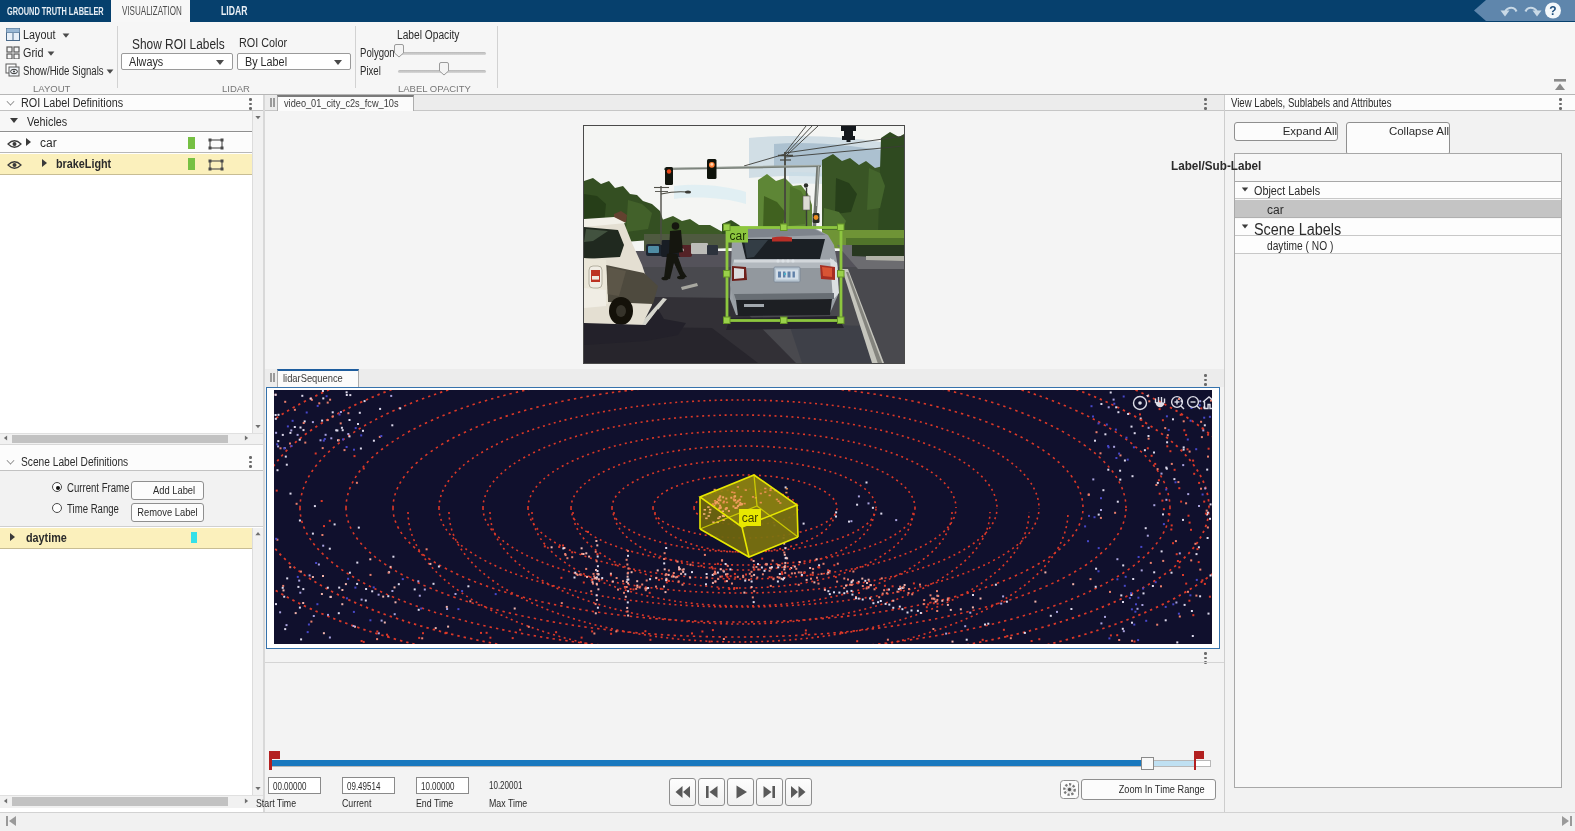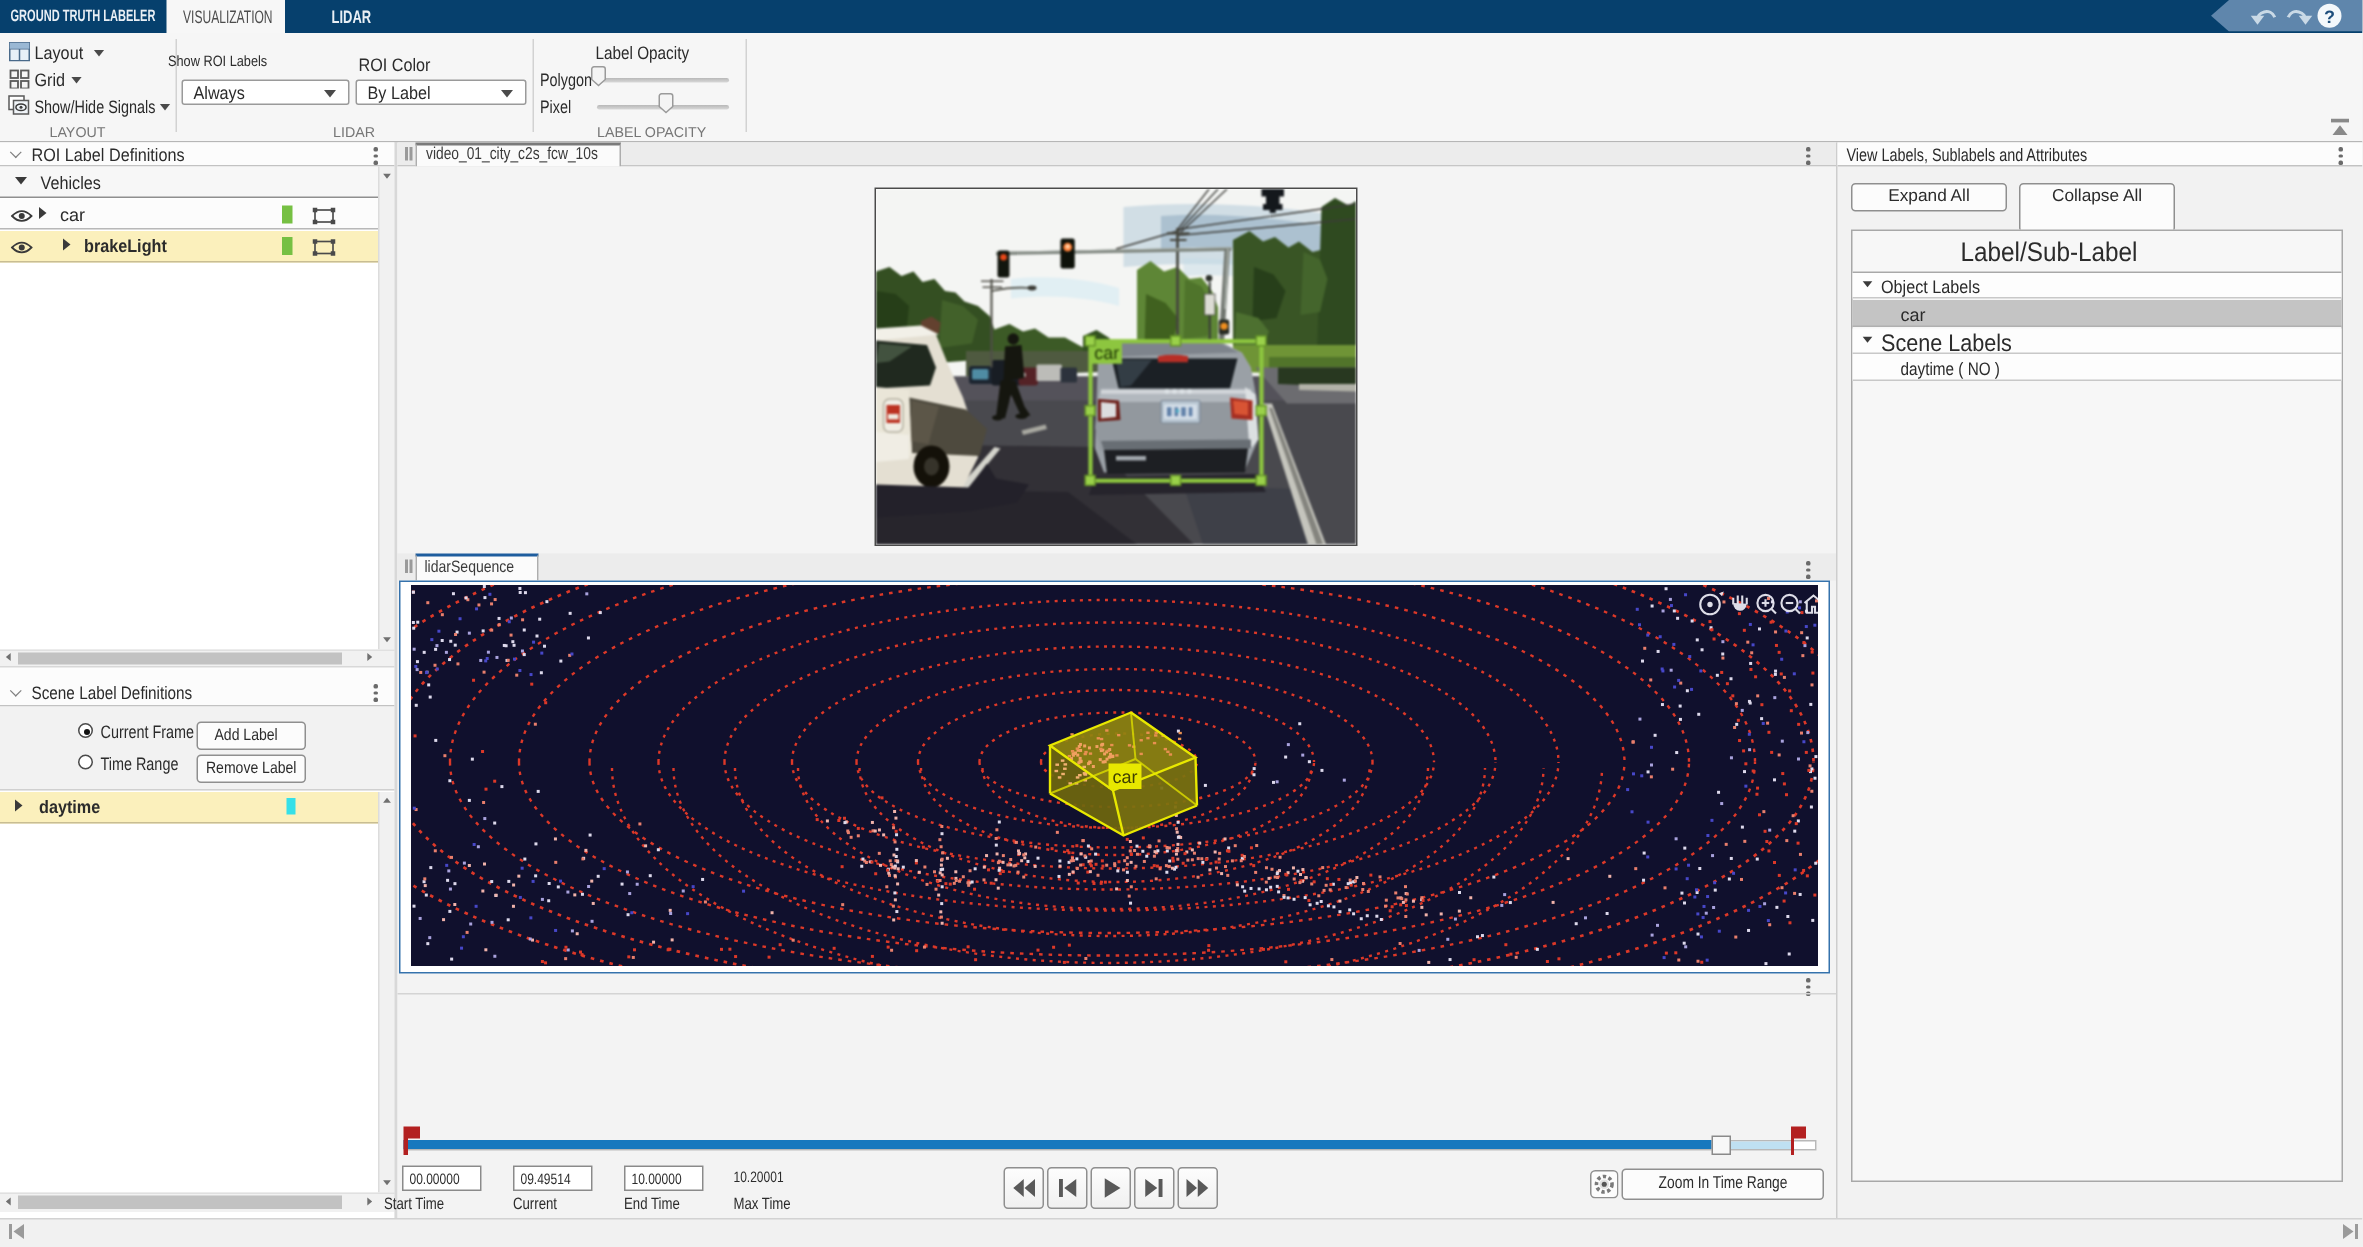--- a/index.html
+++ b/index.html
@@ -4,21 +4,21 @@
 * { margin:0; padding:0; box-sizing:border-box; }
 html,body { width:1575px; height:831px; overflow:hidden; }
 body { font-family:"Liberation Sans", sans-serif; background:#f0f0f0; position:relative; font-size:12px; color:#2b2b2b; }
 .abs { position:absolute; }
 .dots { position:absolute; width:3px; color:#606060; font-size:10px; line-height:3.5px; letter-spacing:0; }
 .dots b { display:block; width:2.5px; height:2.5px; background:#6a6a6a; border-radius:50%; margin-bottom:2px; }
 .hdr { background:#fcfcfc; border-bottom:1px solid #c2c2c2; font-size:12px; color:#3a3a3a; }
 .chev { position:absolute; width:7px; height:7px; border-right:1.6px solid #707070; border-bottom:1.6px solid #707070; transform:rotate(45deg); }
 .tri-r { width:0; height:0; border-top:4px solid transparent; border-bottom:4px solid transparent; border-left:5.5px solid #3a3a3a; position:absolute; }
 .tri-d { width:0; height:0; border-left:4px solid transparent; border-right:4px solid transparent; border-top:5.5px solid #3a3a3a; position:absolute; }
-.btn { position:absolute; background:#fcfcfc; border:1px solid #8f8f8f; border-radius:3px; text-align:center; font-size:12px; color:#2b2b2b; }
+.btn { position:absolute; background:#fcfcfc; border:1px solid #8f8f8f; border-radius:3px; text-align:right; font-size:12px; color:#2b2b2b; }
 .combo { position:absolute; background:#fff; border:1px solid #9a9a9a; border-radius:2px; font-size:12px; color:#2b2b2b; }
 .combo .car { position:absolute; right:8px; top:6px; width:0; height:0; border-left:4.5px solid transparent; border-right:4.5px solid transparent; border-top:5.5px solid #4a4a4a; }
 .seclbl { position:absolute; font-size:9.5px; color:#767676; }
 .c7 { display:inline-block; transform:scaleX(0.72); transform-origin:0 50%; white-space:nowrap; }
 .c8 { display:inline-block; transform:scaleX(0.8); transform-origin:0 50%; white-space:nowrap; }
 .c85 { display:inline-block; transform:scaleX(0.85); transform-origin:0 50%; white-space:nowrap; }
 .c9 { display:inline-block; transform:scaleX(0.9); transform-origin:0 50%; white-space:nowrap; }
 </style></head>
 <body>
 
@@ -67,21 +67,21 @@
 <svg class="abs" style="left:5px;top:63px" width="16" height="14">
     <rect x="1" y="1" width="10" height="9" fill="#fff" stroke="#5a5a5a"></rect>
     <rect x="4" y="4" width="10" height="9" fill="#f0f4f8" stroke="#5a5a5a"></rect>
     <ellipse cx="9" cy="8.5" rx="3.4" ry="2.2" fill="none" stroke="#3a3a3a"></ellipse>
     <circle cx="9" cy="8.5" r="1" fill="#3a3a3a"></circle>
   </svg>
 <div class="abs" style="left:23px;top:64px;font-size:12px"><span class="c8">Show/Hide Signals</span></div>
 <div class="tri-d" style="left:106px;top:69px;border-top-color:#4a4a4a;transform:scale(0.85)"></div>
 <div class="seclbl" style="left:33px;top:83px">LAYOUT</div>
 
-<div class="abs" style="left:112px;top:36px;font-size:10px"><span class="c85">Show ROI Labels</span></div>
+<div class="abs" style="left:132px;top:36px;font-size:14px"><span class="c85">Show ROI Labels</span></div>
 <div class="combo" style="left:121px;top:53px;width:112px;height:17px">
     <span style="position:absolute;left:7px;top:1px"><span class="c9">Always</span></span>
     <span class="car"></span>
   </div>
 <div class="abs" style="left:239px;top:36px;font-size:12px"><span class="c9">ROI Color</span></div>
 <div class="combo" style="left:237px;top:53px;width:114px;height:17px">
     <span style="position:absolute;left:7px;top:1px"><span class="c9">By Label</span></span>
     <span class="car"></span>
   </div>
 <div class="seclbl" style="left:222px;top:83px">LIDAR</div>
@@ -1528,21 +1528,21 @@
 <div class="abs hdr" style="left:1225px;top:95px;width:350px;height:16px"></div>
 <div class="abs" style="left:1231px;top:96px;font-size:12px"><span class="c8">View Labels, Sublabels and Attributes</span></div>
 <div class="dots" style="left:1559px;top:98px">
     <b></b>
     <b></b>
     <b></b>
   </div>
 <div class="btn" style="left:1234px;top:122px;width:104px;height:19px;line-height:17px;font-size:11.5px">Expand All</div>
 <div class="btn" style="left:1346px;top:122px;width:104px;height:33px;line-height:17px;font-size:11.5px">Collapse All</div>
 <div class="abs" style="left:1234px;top:153px;width:328px;height:635px;background:#f7f7f7;border:1px solid #a8a8a8"></div>
-<div class="abs" style="left:1307px;top:158px;font-size:18px;font-weight:normal"><span class="c9">Label/Sub-Label</span></div>
+<div class="abs" style="left:1171px;top:158px;font-size:13px;font-weight:bold"><span class="c9">Label/Sub-Label</span></div>
 <div class="abs" style="left:1235px;top:181px;width:326px;height:18px;background:#fdfdfd;border-top:1px solid #a8a8a8;border-bottom:1px solid #c8c8c8"></div>
 <div class="tri-d" style="left:1241px;top:187px;transform:scale(0.8)"></div>
 <div class="abs" style="left:1254px;top:184px;font-size:12px"><span class="c9">Object Labels</span></div>
 <div class="abs" style="left:1235px;top:200px;width:326px;height:18px;background:#c4c4c4;border-bottom:1px solid #b0b0b0"></div>
 <div class="abs" style="left:1267px;top:203px;font-size:12px">car</div>
 <div class="abs" style="left:1235px;top:219px;width:326px;height:17px;background:#fdfdfd;border-bottom:1px solid #c8c8c8"></div>
 <div class="tri-d" style="left:1241px;top:224px;transform:scale(0.8)"></div>
 <div class="abs" style="left:1254px;top:221px;font-size:16px"><span class="c9">Scene Labels</span></div>
 <div class="abs" style="left:1235px;top:236px;width:326px;height:18px;background:#fdfdfd;border-bottom:1px solid #c8c8c8"></div>
 <div class="abs" style="left:1267px;top:239px;font-size:12px"><span class="c85">daytime ( NO )</span></div>

